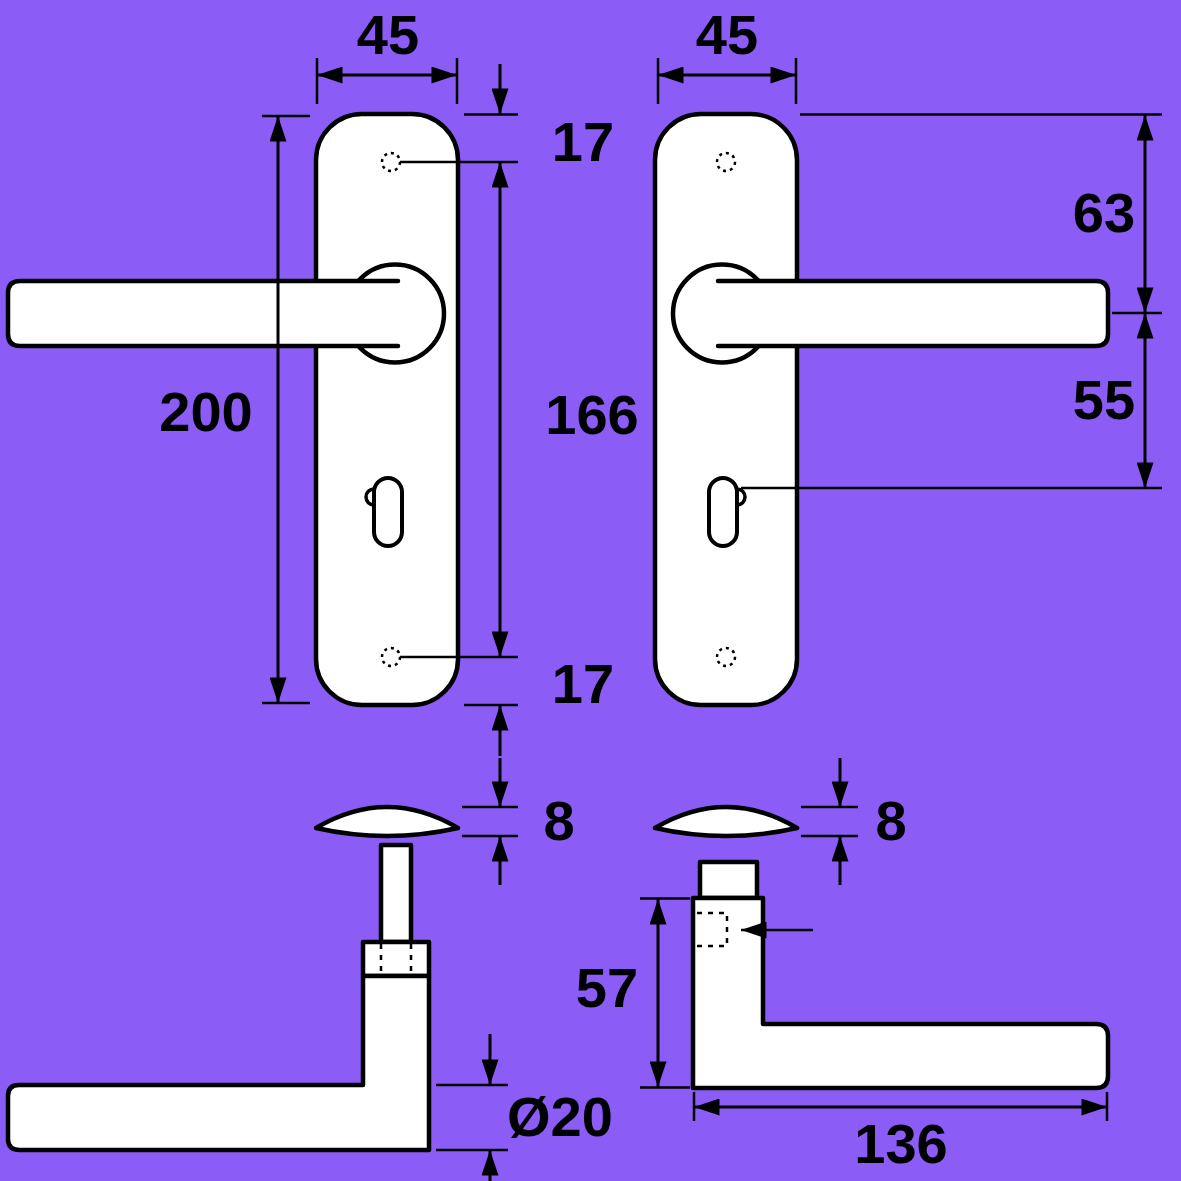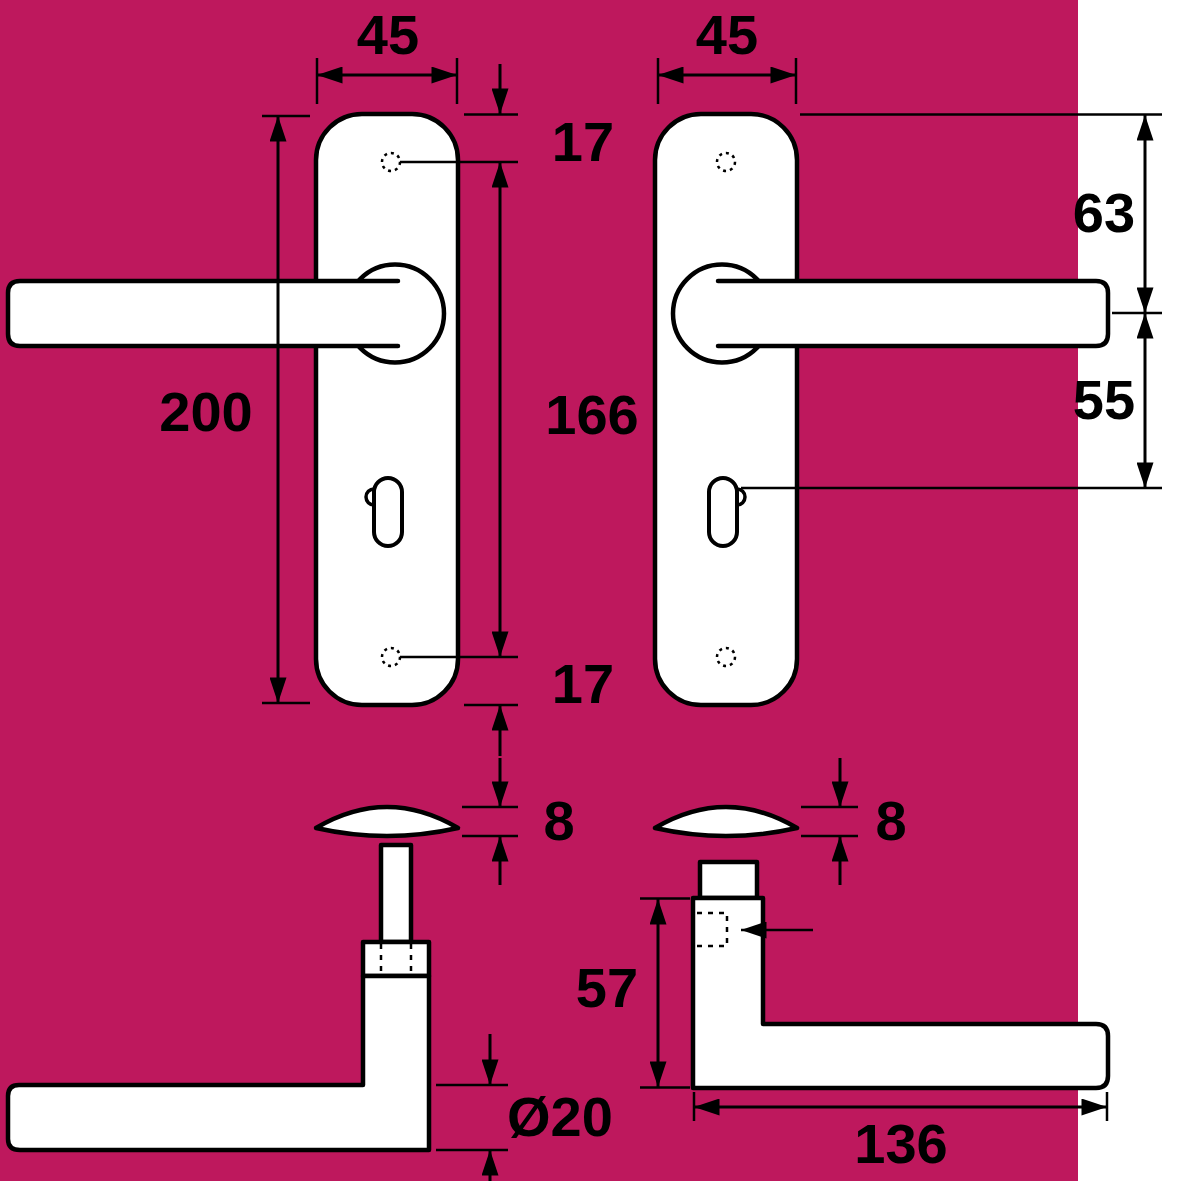--- a/index.html
+++ b/index.html
@@ -5,23 +5,23 @@
   html, body {
     margin: 0;
     padding: 0;
     background: #ffffff;
     width: 1181px;
     height: 1181px;
     overflow: hidden;
   }
   .stage {
     position: relative;
-    width: 1078px;
+    width: 1181px;
     height: 1181px;
-    background: #be185d;
+    background: #8b5cf6;
   }
   svg text {
     font-family: "Liberation Sans", "DejaVu Sans", sans-serif;
     font-weight: 700;
     font-size: 56px;
     fill: #000;
     text-anchor: middle;
   }
   .outline   { fill: #fff; stroke: #000; stroke-width: 4.5; stroke-linejoin: round; }
   .outline-nf{ fill: none; stroke: #000; stroke-width: 4.5; stroke-linejoin: round; stroke-linecap: round; }

